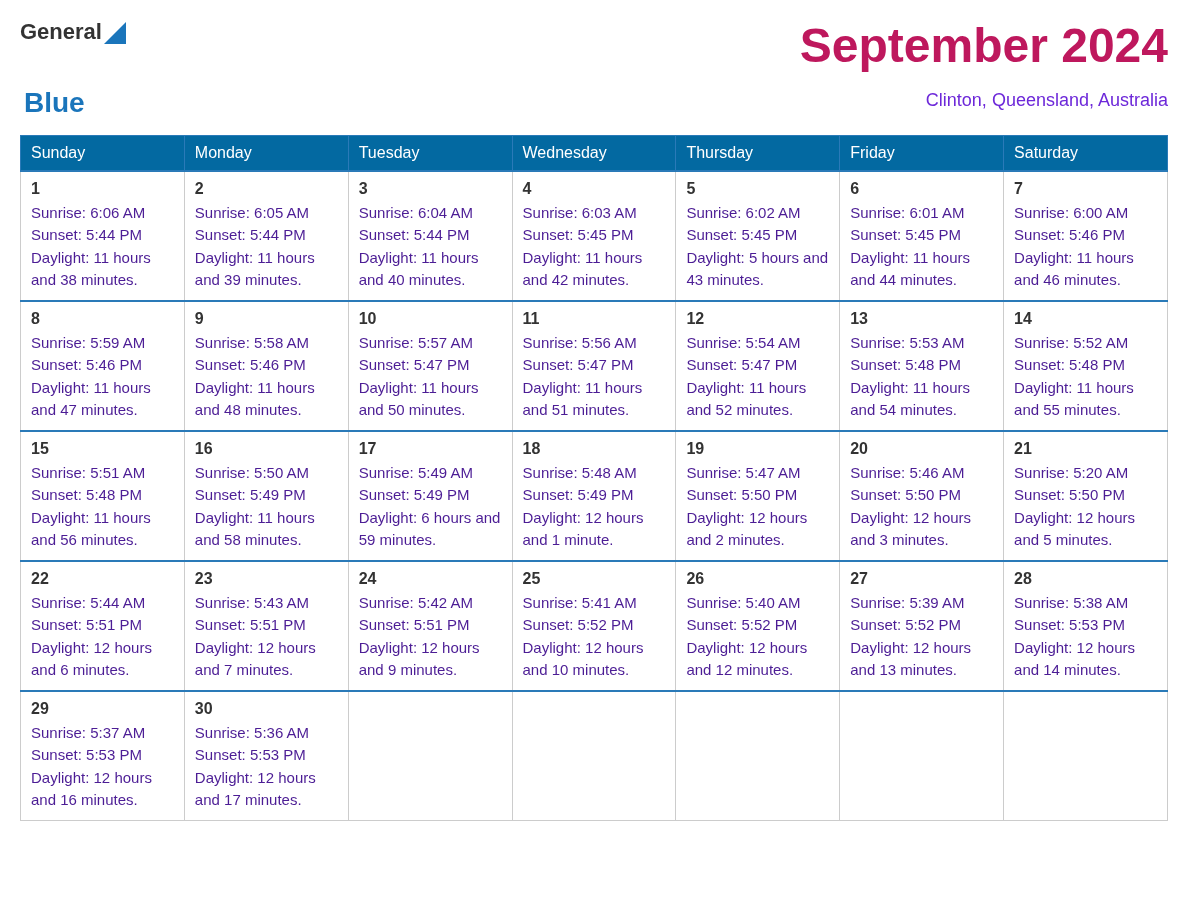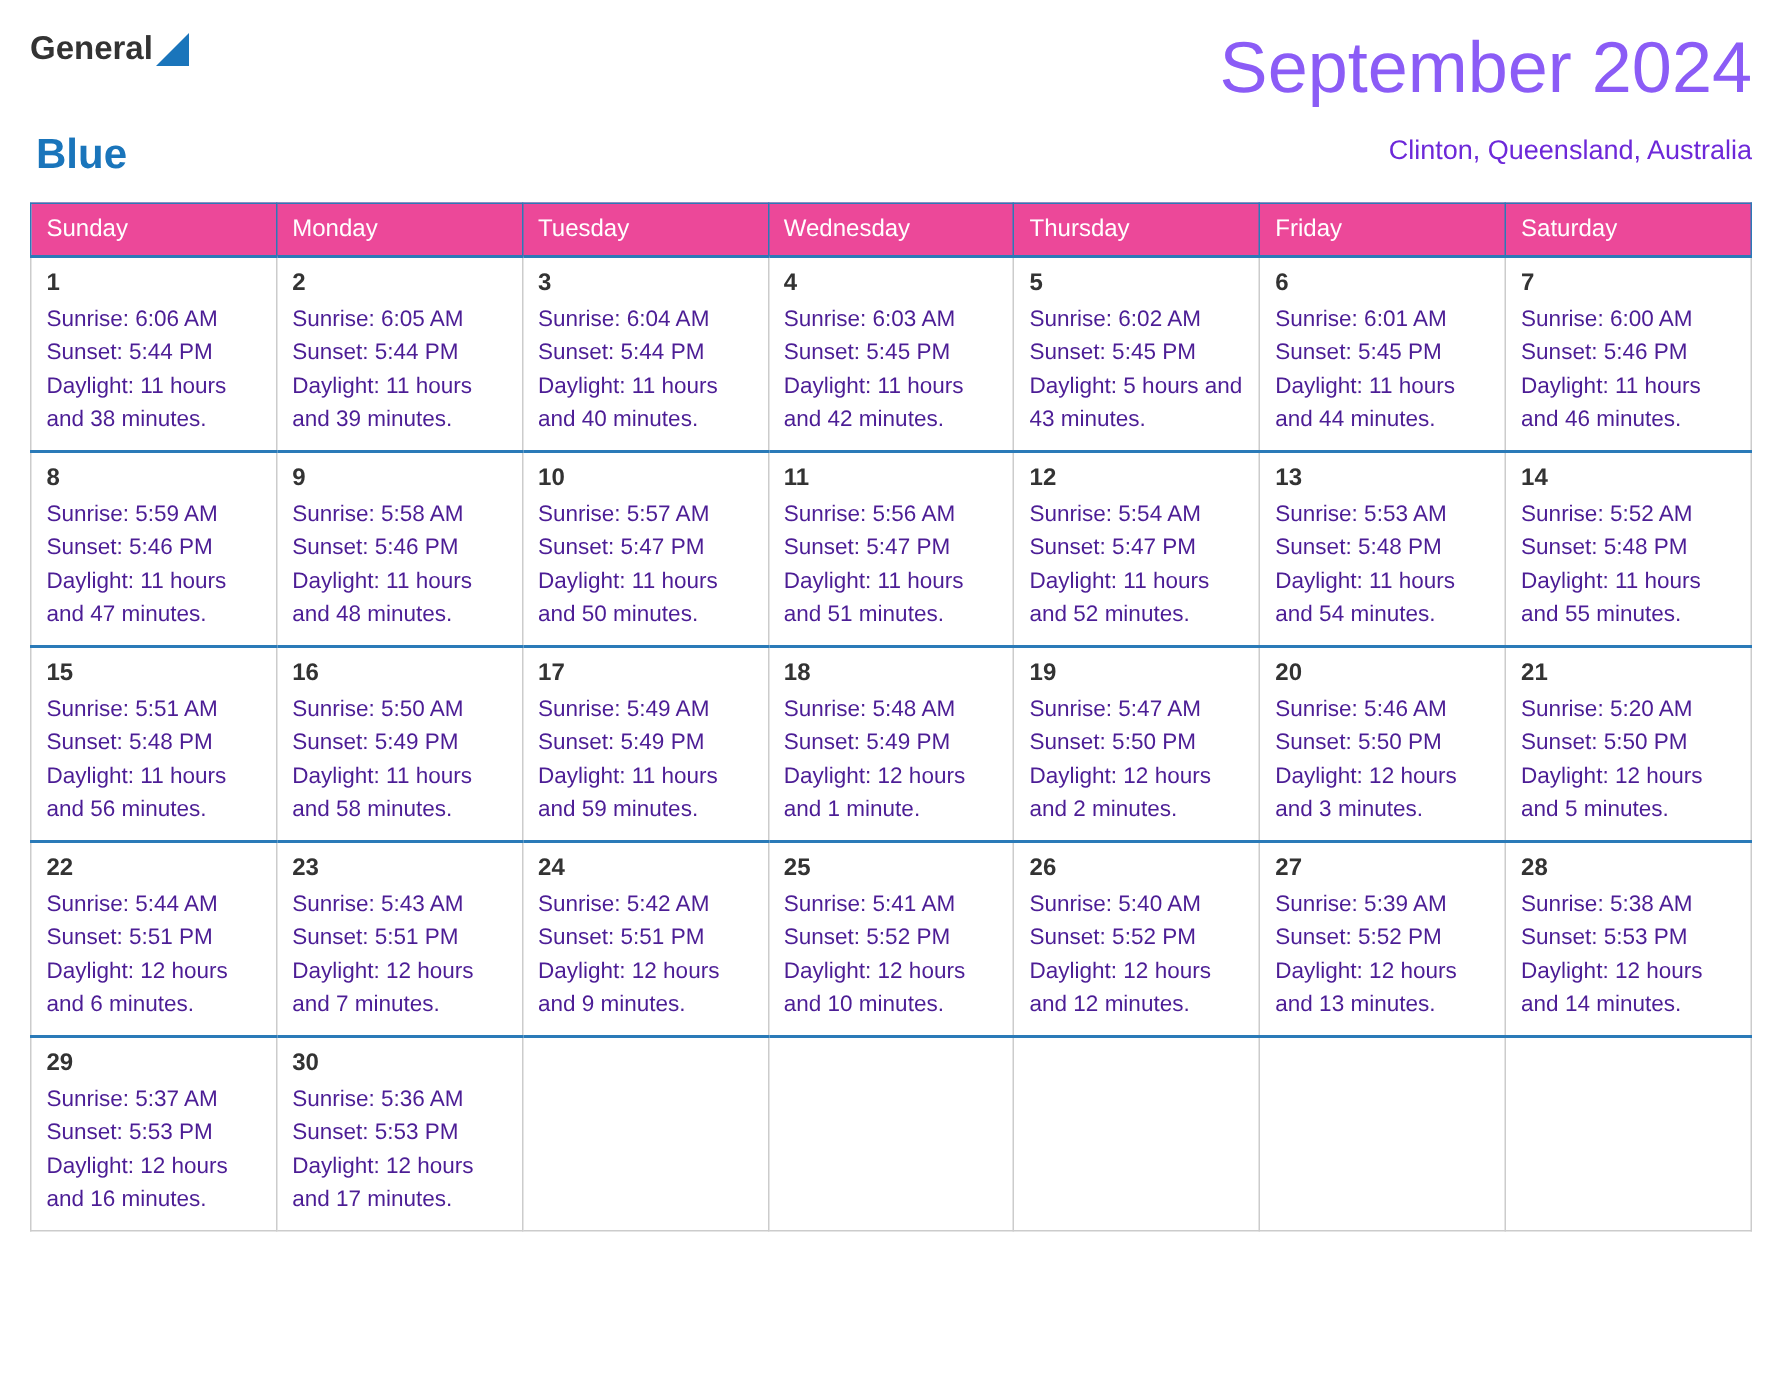--- a/index.html
+++ b/index.html
@@ -28,36 +28,36 @@
     .logo-text-blue {
       font-size: 28px;
       font-weight: bold;
       color: #1a75bb;
     }
     .title-section {
       text-align: right;
     }
     .month-title {
       font-size: 48px;
-      font-weight: normal;
-      color: #8b5cf6;
+      font-weight: bold;
+      color: #be185d;
       line-height: 1.1;
     }
     .location {
       font-size: 18px;
       color: #6d28d9;
       margin-top: 17px;
     }
     .calendar {
       width: 100%;
       border-collapse: collapse;
       border: 1px solid #999;
     }
     .calendar th {
-      background-color: #ec4899;
+      background-color: #0369a1;
       color: #fff;
       padding: 8px 10px;
       font-size: 16px;
       font-weight: normal;
       text-align: left;
       border: 1px solid #2a7ab8;
     }
     .calendar td {
       vertical-align: top;
       padding: 8px 10px;
@@ -248,21 +248,21 @@
             <div>Sunrise: 5:50 AM</div>
             <div>Sunset: 5:49 PM</div>
             <div>Daylight: 11 hours and 58 minutes.</div>
           </div>
         </td>
         <td>
           <div class="day-number">17</div>
           <div class="day-info">
             <div>Sunrise: 5:49 AM</div>
             <div>Sunset: 5:49 PM</div>
-            <div>Daylight: 11 hours and 59 minutes.</div>
+            <div>Daylight: 6 hours and 59 minutes.</div>
           </div>
         </td>
         <td>
           <div class="day-number">18</div>
           <div class="day-info">
             <div>Sunrise: 5:48 AM</div>
             <div>Sunset: 5:49 PM</div>
             <div>Daylight: 12 hours and 1 minute.</div>
           </div>
         </td>

